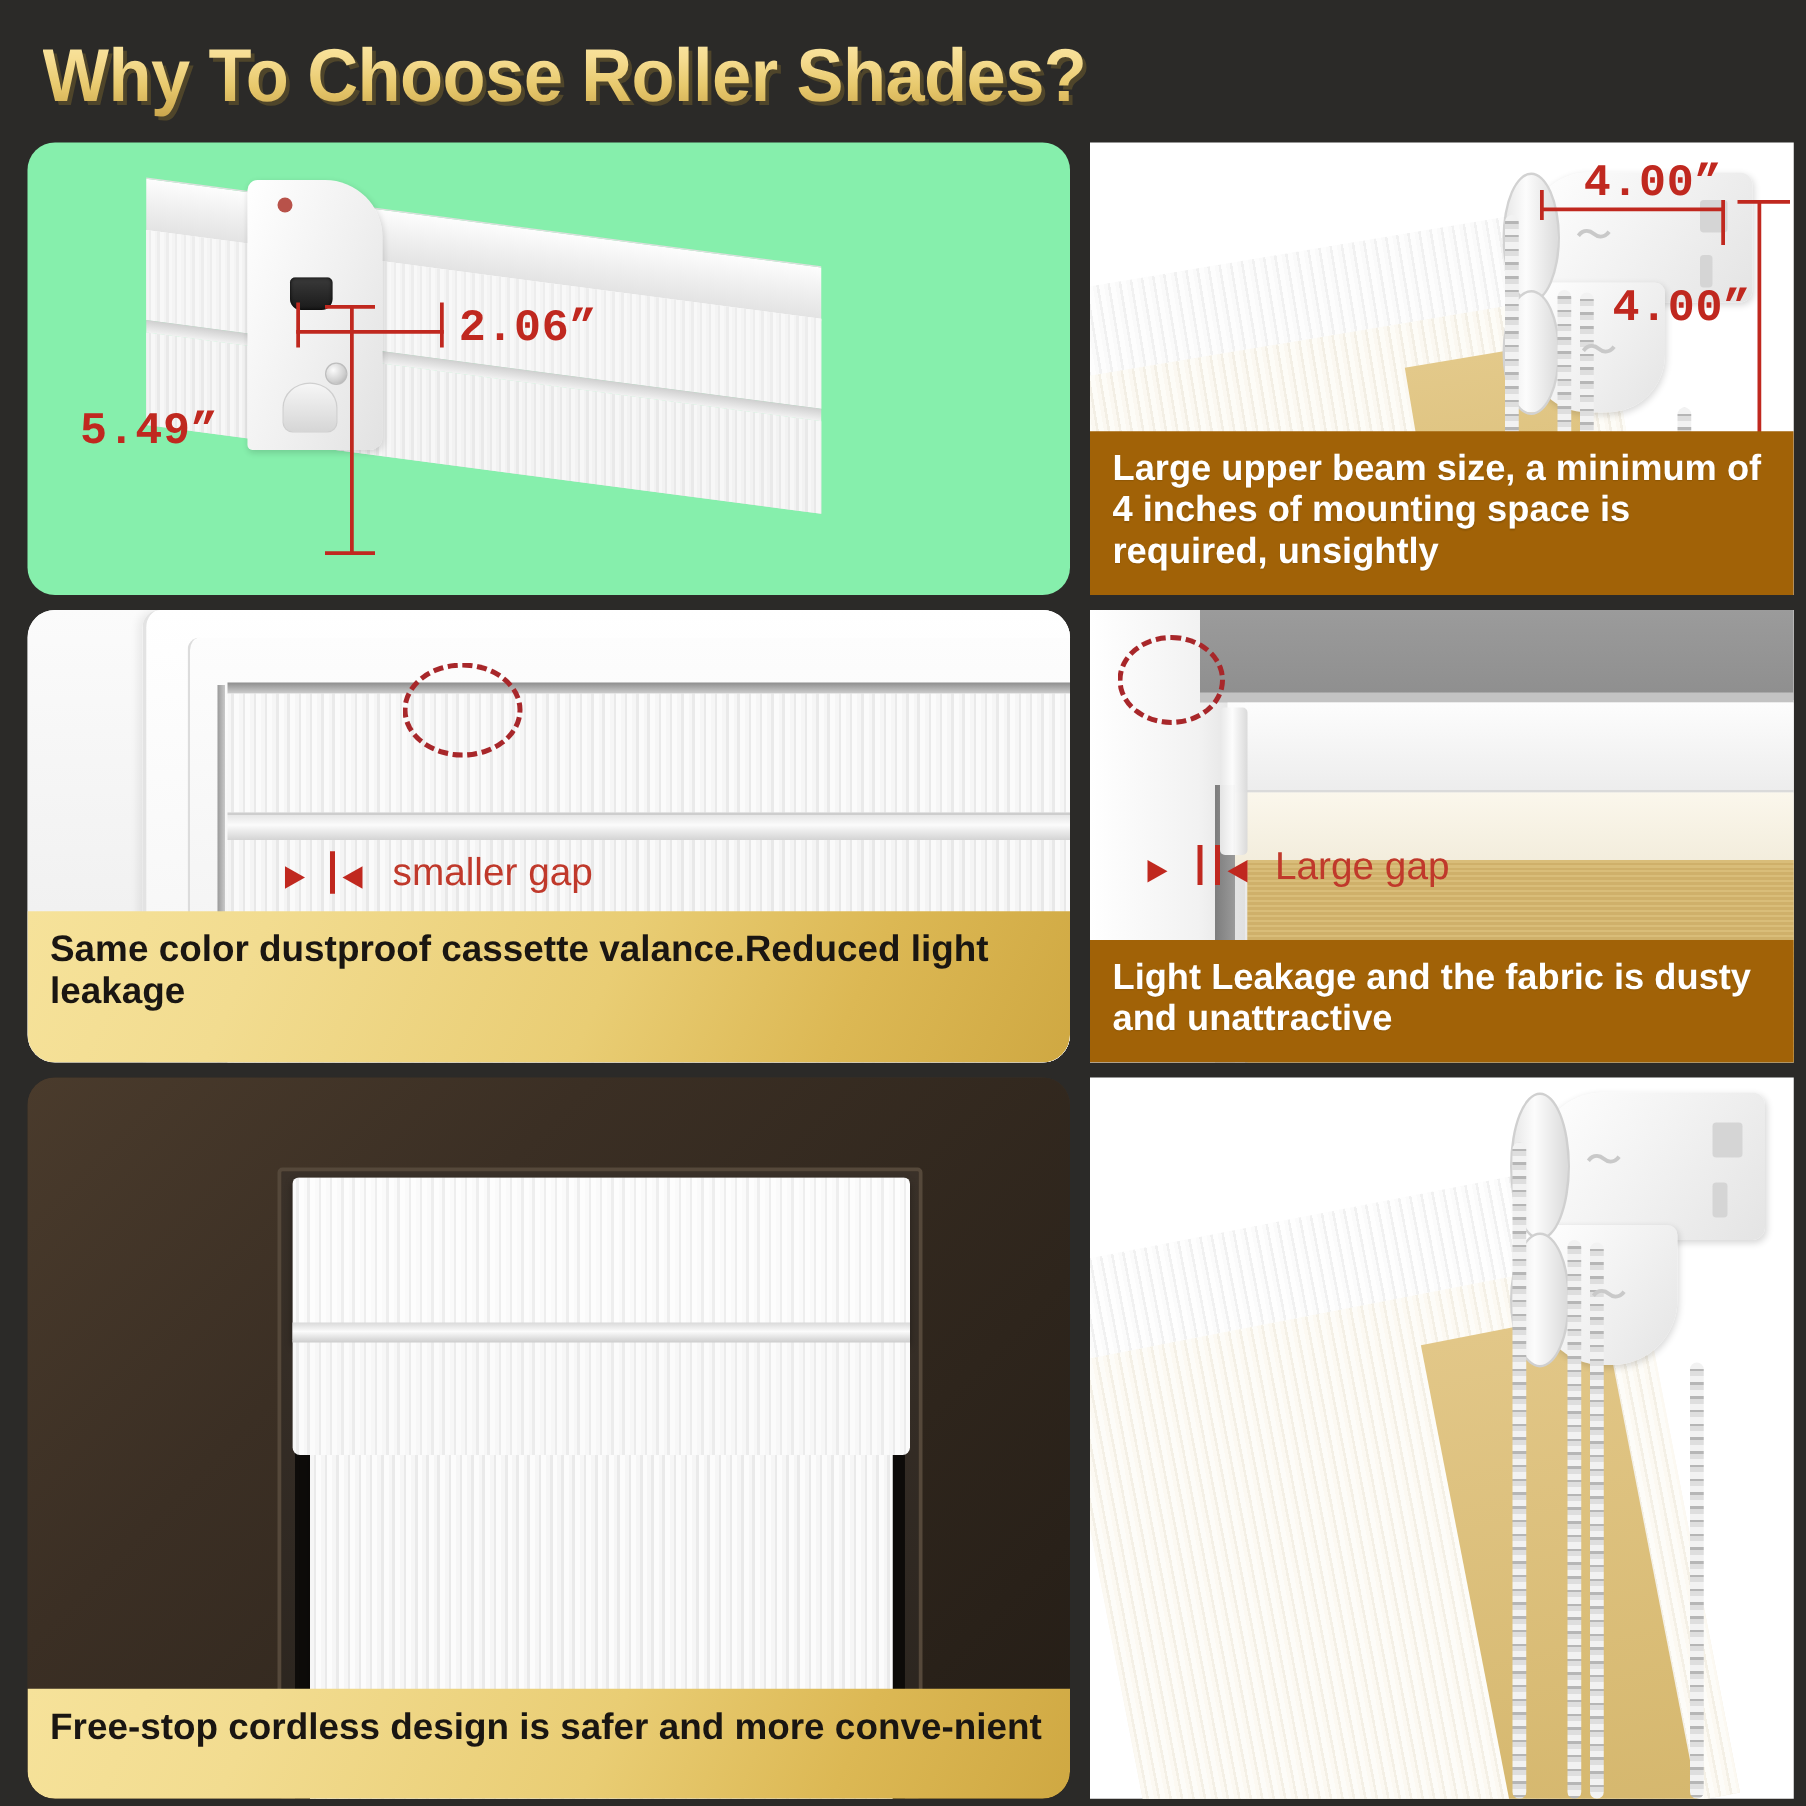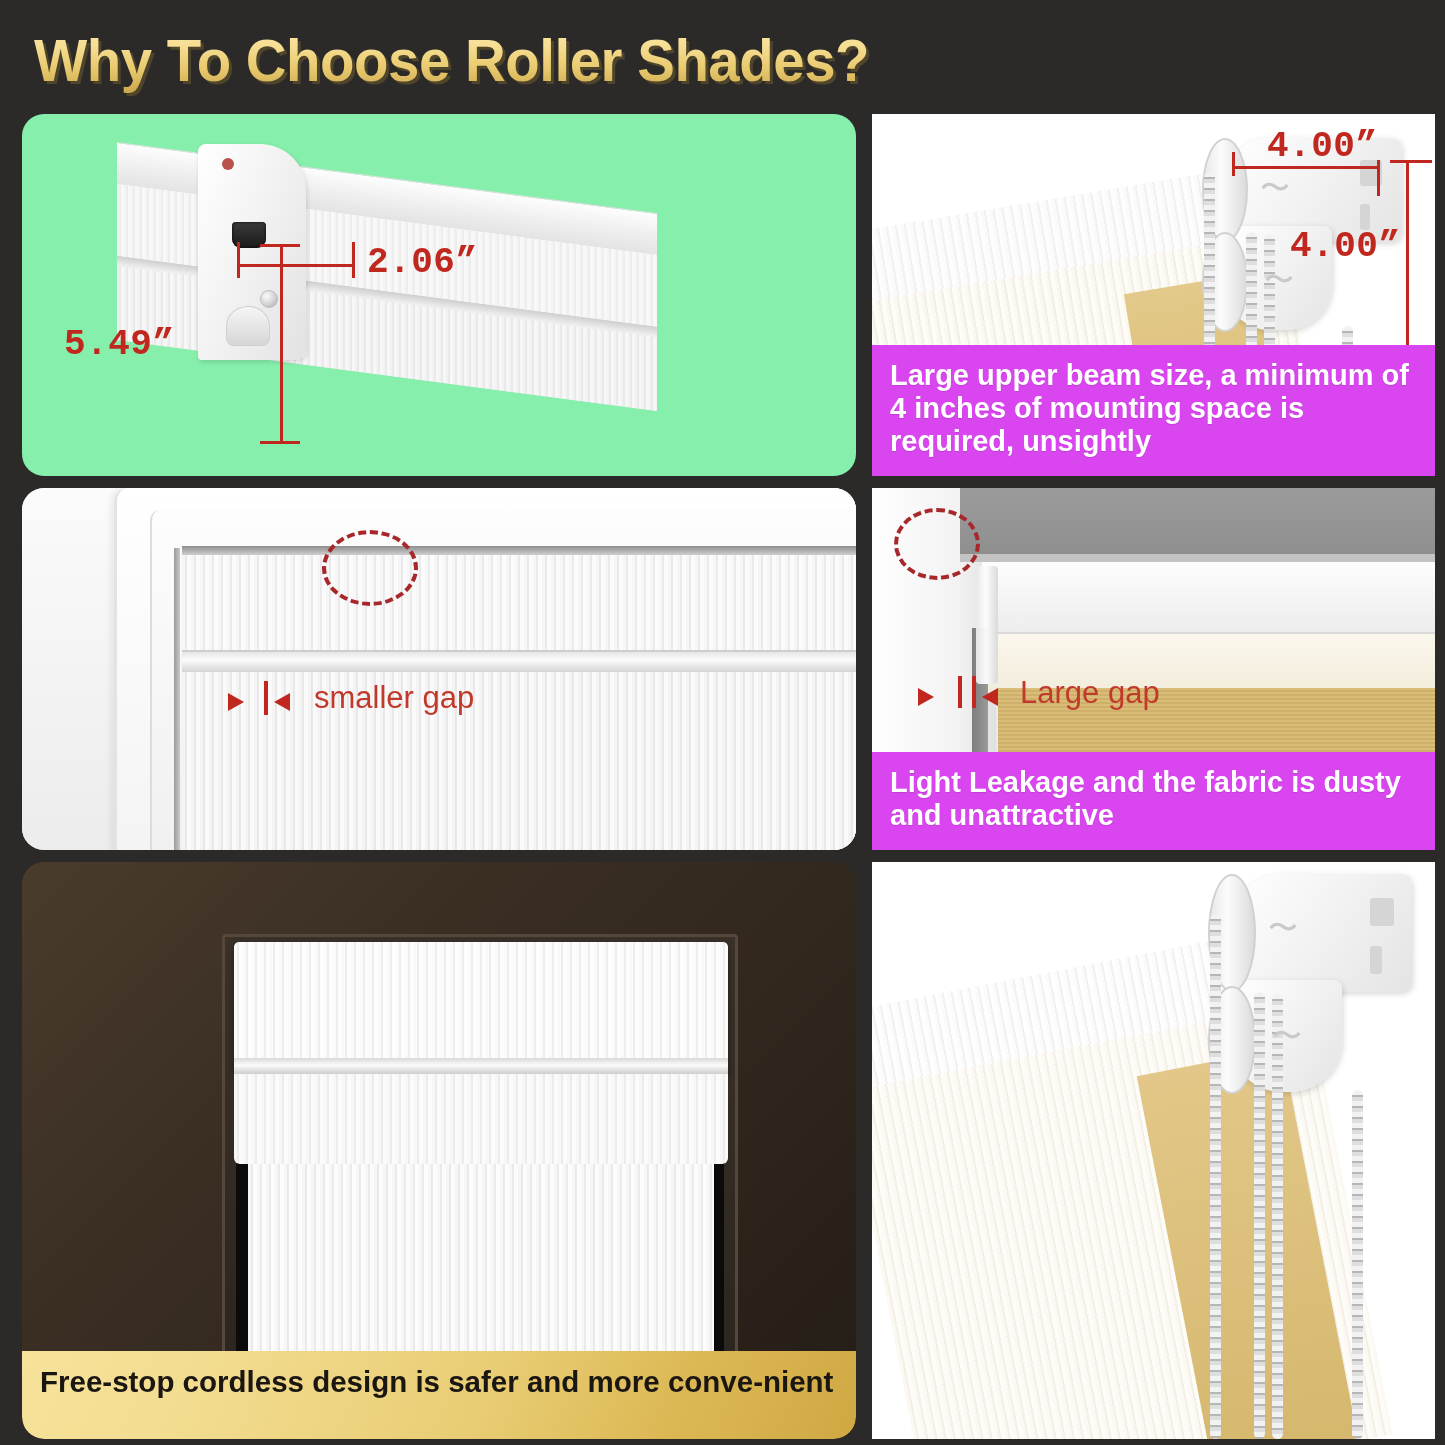--- a/index.html
+++ b/index.html
@@ -57,21 +57,21 @@
     z-index:40;
   }
   .cap.gold {
     background:linear-gradient(115deg,#f6e29a 0%,#f2dc90 22%,#e9cd74 55%,#dcb854 78%,#cfa842 100%);
     color:#1a1612;
     font-size:29.5px;
     border-radius:0 0 22px 22px;
   }
   .cap.gold.tall { padding-bottom:40px; }
   .cap.gray {
-    background:#d946ef;
+    background:#a16207;
     color:#ffffff;
     font-size:29px;
     text-shadow:0 1px 1px rgba(0,0,0,.12);
   }
 
   
   .red { position:absolute; color:#c0281f; font-weight:bold; z-index:30; }
   .dimtxt { font-size:36px; letter-spacing:.5px; font-family:Liberation Mono, monospace; }
   .gaptxt { font-size:31px; font-weight:normal; color:#c0392b; }
   .line-h { position:absolute; background:#c0281f; height:3px; z-index:30; }
@@ -456,20 +456,21 @@
       <div class="shade-b"></div>
       <div class="gapline"></div>
 
       <div class="ellipse" style="left:300px; top:42px; width:96px; height:76px;"></div>
 
       <div class="arrow-r" style="left:206px; top:205px;"></div>
       <div class="line-v" style="left:242px; top:193px; height:34px; width:4px;"></div>
       <div class="arrow-l" style="left:252px; top:205px;"></div>
       <div class="red gaptxt" style="left:292px; top:192px;">smaller gap</div>
     </div>
+    <div class="cap gold tall">Same color dustproof cassette valance.Reduced light leakage</div>
   </div>
 
   <div class="panel right row2 p4">
     <div class="media">
       <div class="wall"></div>
       <div class="frame"></div>
       <div class="ceil"></div>
       <div class="ceil-edge"></div>
       <div class="beam"></div>
       <div class="fab-cream"></div>

